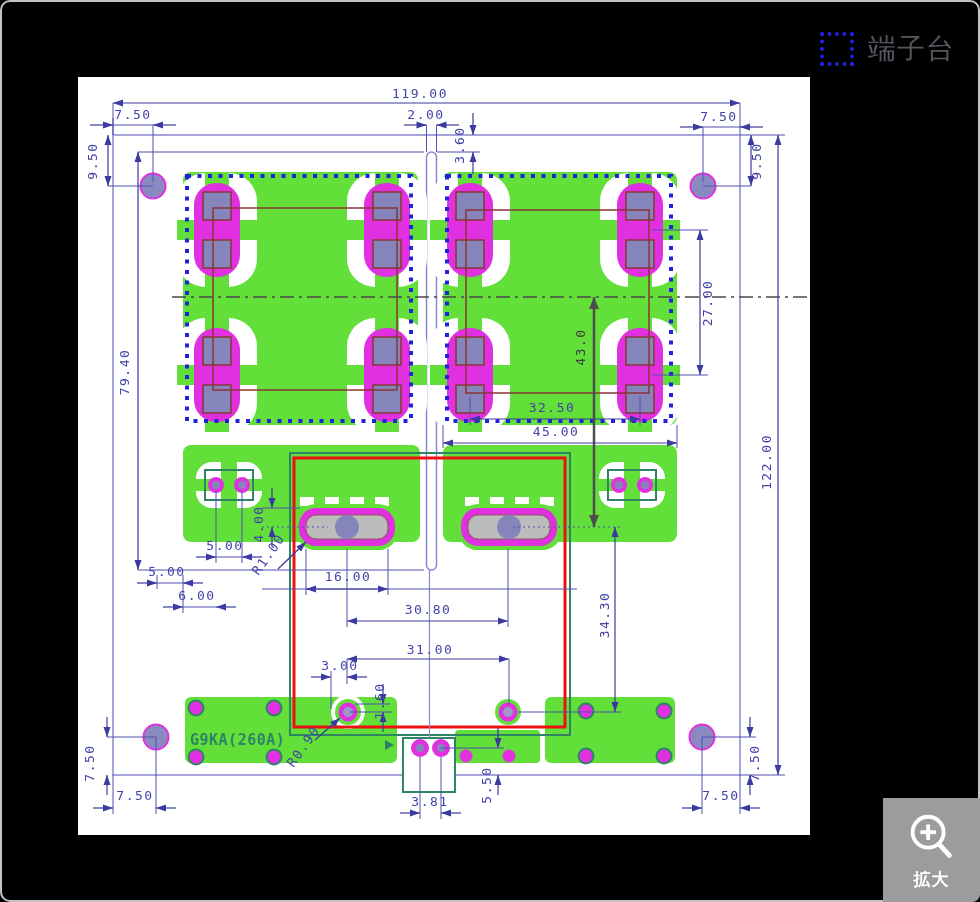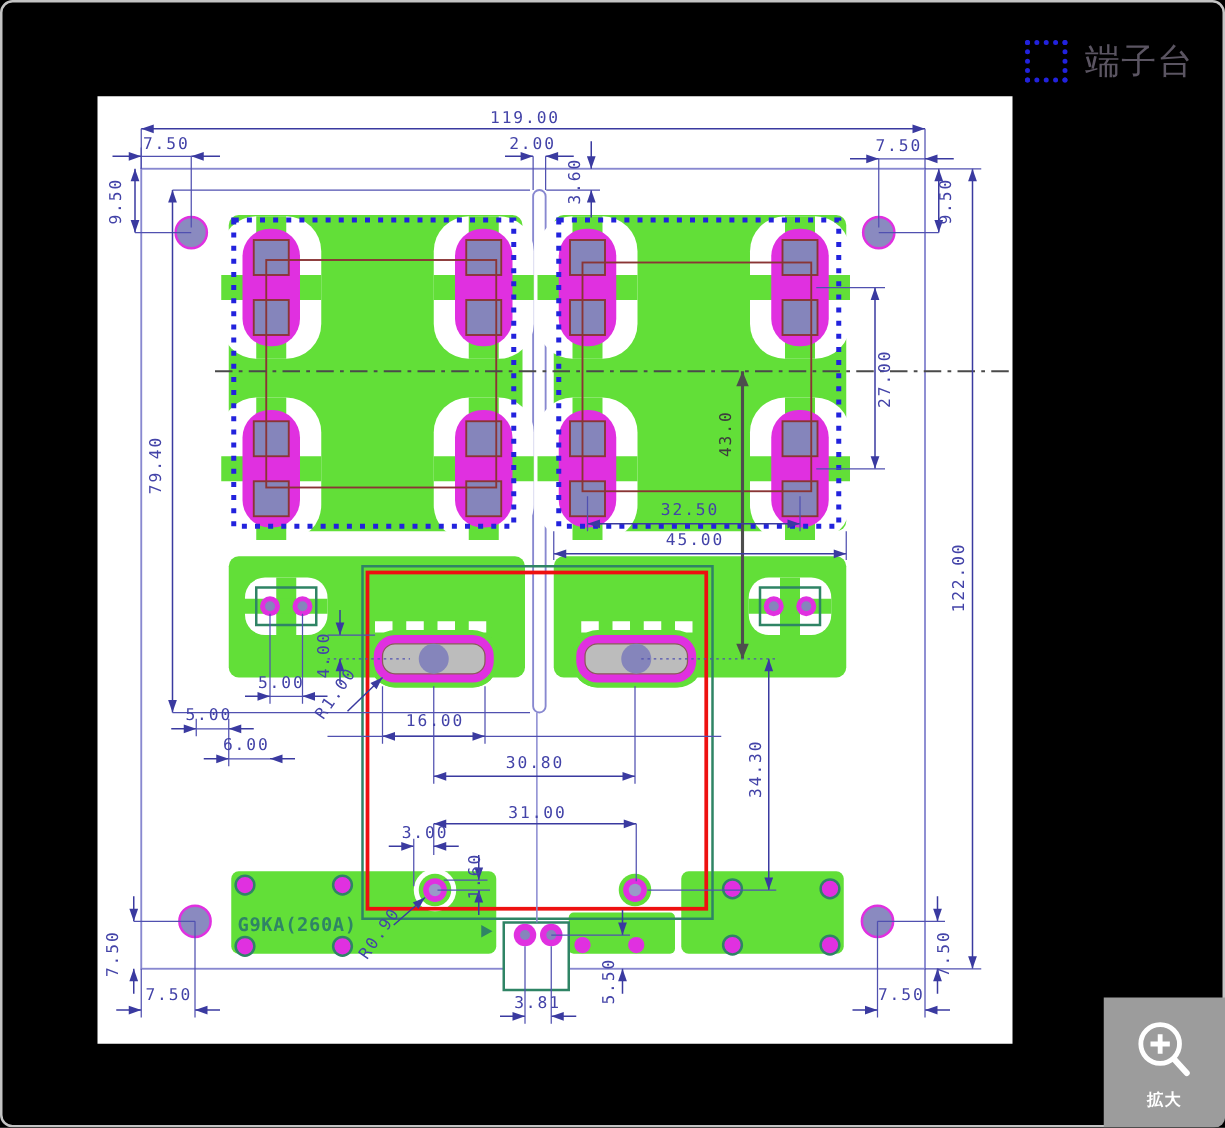--- a/index.html
+++ b/index.html
@@ -15,21 +15,21 @@
   .legend-row{display:flex;align-items:center;gap:14px;margin-bottom:11px;}
   .sw{width:26px;height:26px;box-sizing:content-box;display:inline-block;background:transparent;}
   .sw-dotted{border:4px dotted #2222dd;}
   .sw-red{border:4px solid #ee1010;}
   .legend-label{font-size:28px;color:#5b5562;letter-spacing:1px;}
 
   
   .zoom-btn{position:absolute;right:0;bottom:0;width:97px;height:104px;background:#9c9c9c;
             display:flex;flex-direction:column;align-items:center;justify-content:center;
             gap:1px;border-radius:0 0 8px 0;cursor:pointer;z-index:60;}
-  .zoom-btn span{color:#fff;font-size:13px;font-weight:bold;letter-spacing:1px;}
+  .zoom-btn span{color:#fff;font-size:17px;font-weight:bold;letter-spacing:1px;}
 
   
   svg text{font-family:"DejaVu Sans Mono",monospace;font-size:13px;fill:#4343a8;letter-spacing:1.5px;}
   svg text.dk{fill:#3d3d3d;}
   svg text.part{font-size:15px;font-weight:bold;fill:#2f8465;letter-spacing:0.5px;}
 </style>
 </head>
 <body>
 
 <div class="stage">

